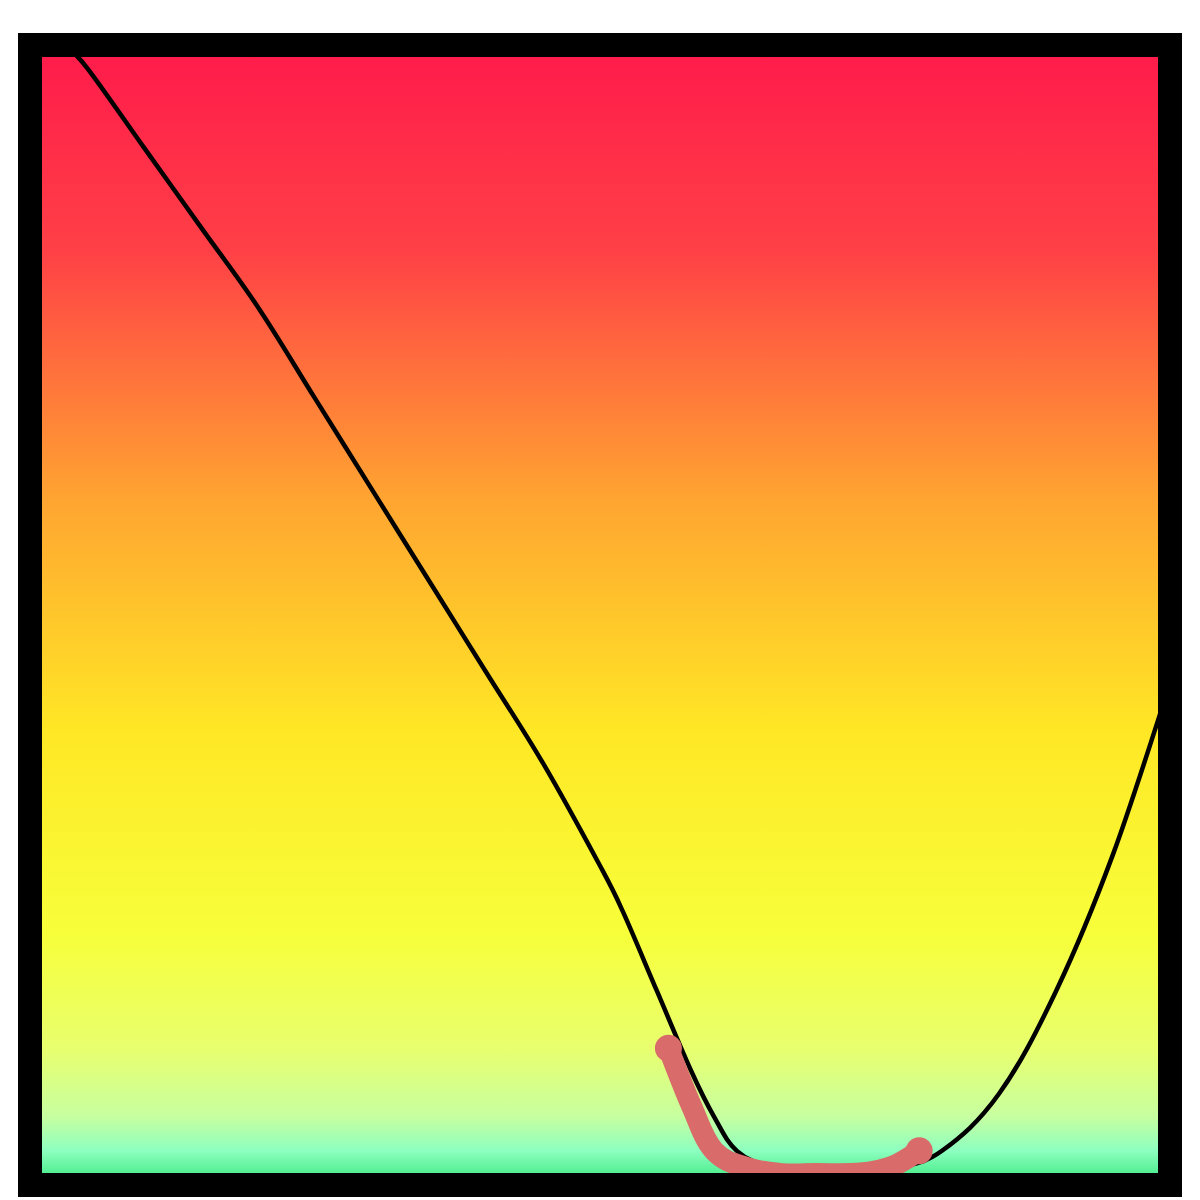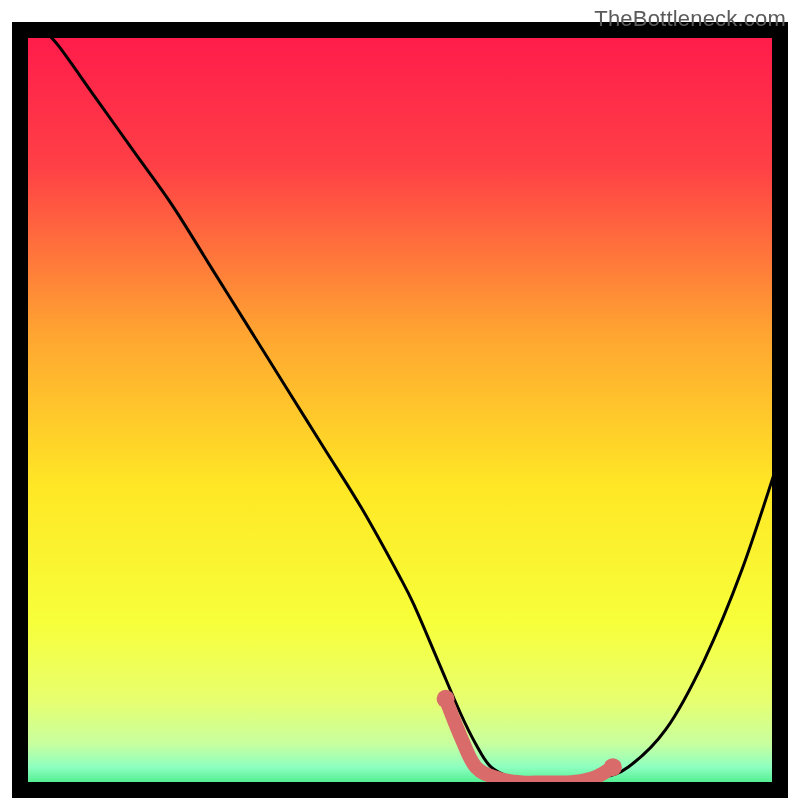--- a/index.html
+++ b/index.html
@@ -23,21 +23,20 @@
     letter-spacing: 0.2px;
   }
   svg {
     display: block;
   }
 </style>
 </head>
 <body>
 
 <div class="container">
-  <div class="watermark">TheBottleneck.com</div>
   <svg id="chart" width="800" height="800" viewBox="0 0 800 800">
     <defs>
       <linearGradient id="bg-grad" x1="0" y1="0" x2="0" y2="1">
           <stop offset="0%" stop-color="#ff1a4b"></stop>
           <stop offset="18%" stop-color="#ff4046"></stop>
           <stop offset="40%" stop-color="#ffa531"></stop>
           <stop offset="60%" stop-color="#ffe725"></stop>
           <stop offset="78%" stop-color="#f7ff3a"></stop>
           <stop offset="88%" stop-color="#e8ff6e"></stop>
           <stop offset="94%" stop-color="#c7ffa0"></stop>

